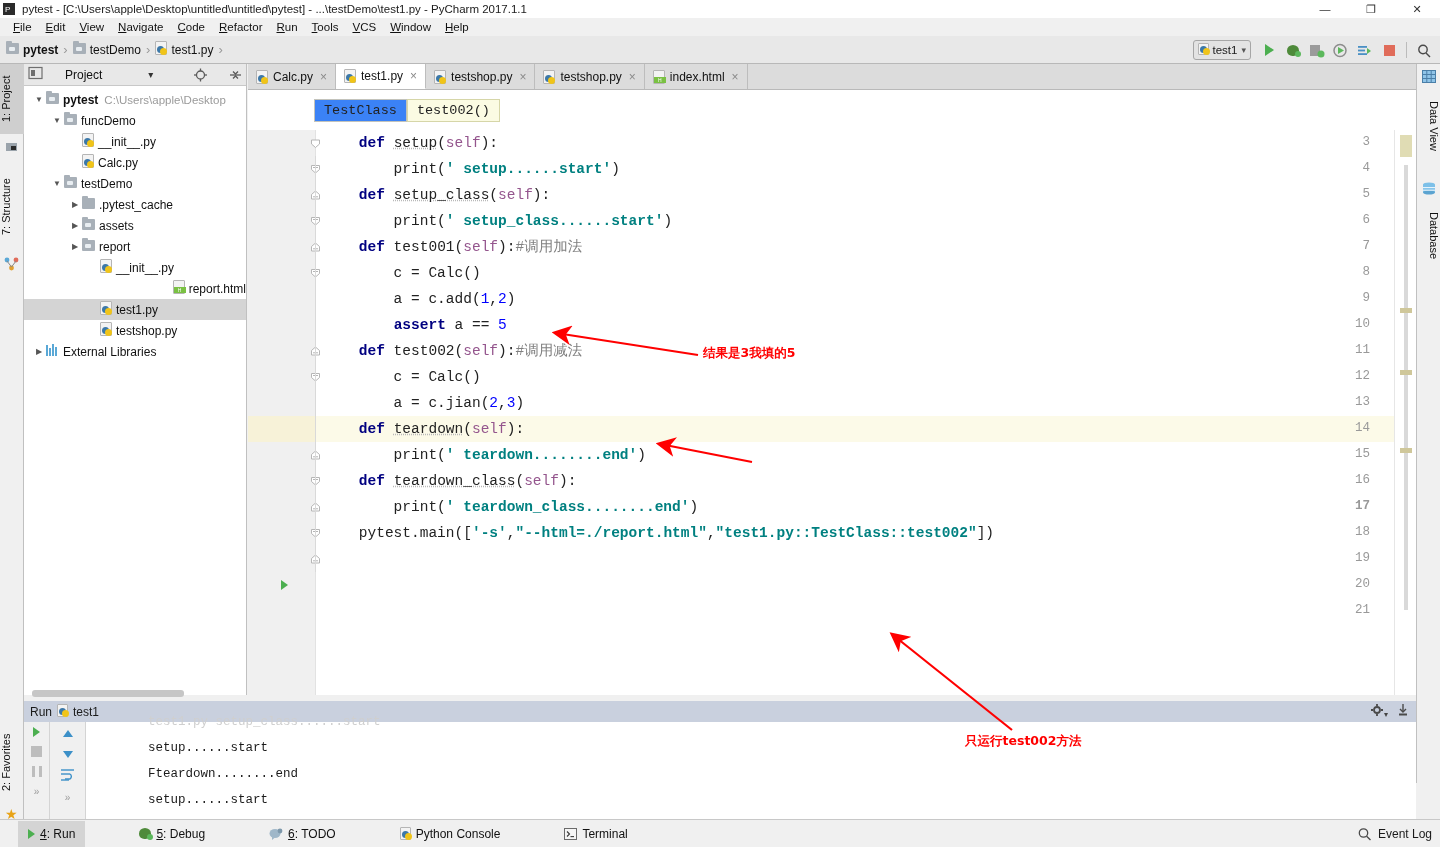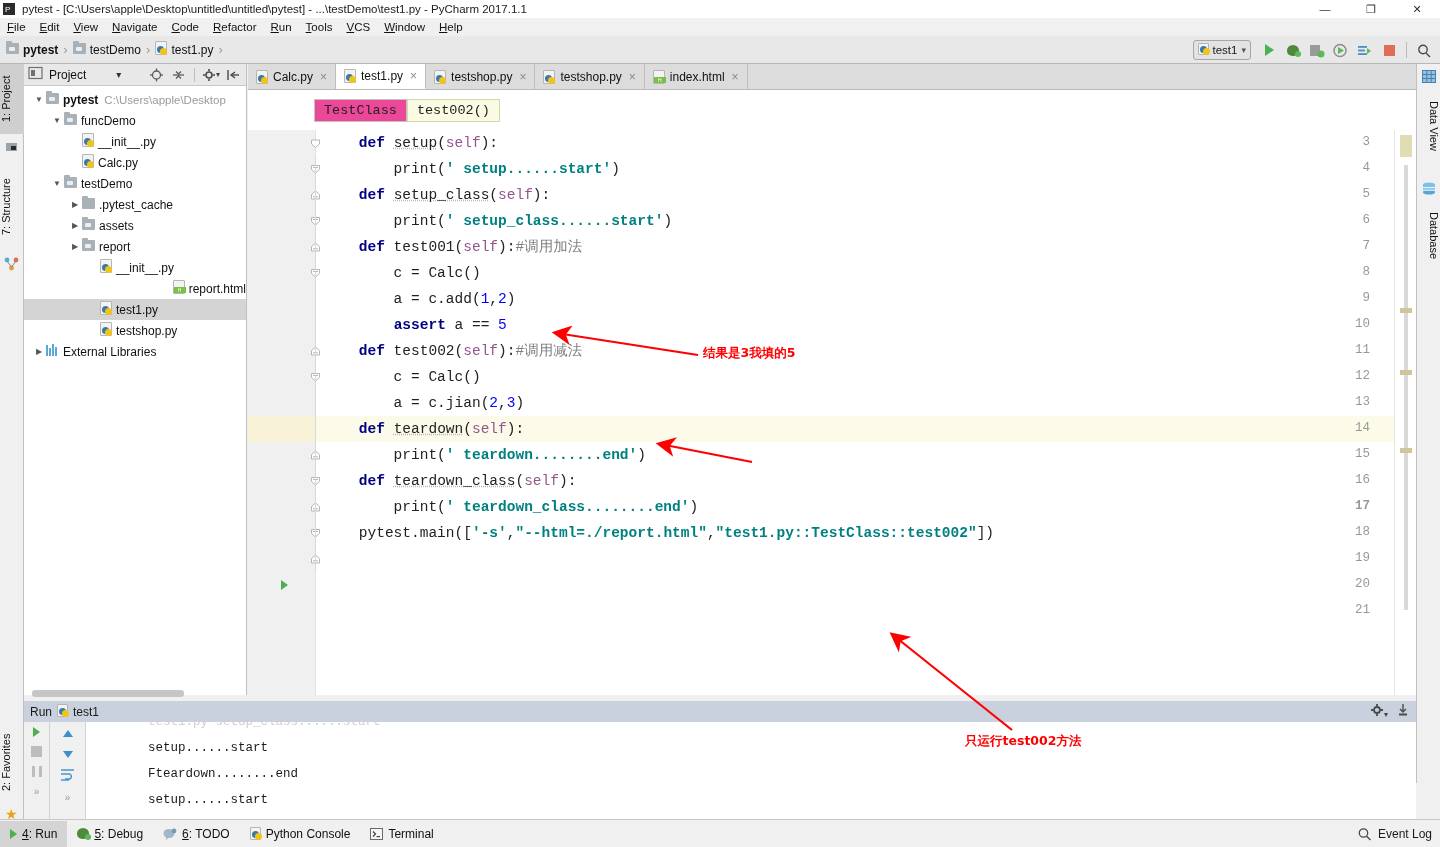--- a/index.html
+++ b/index.html
@@ -22,21 +22,21 @@
   }
   .win-btns { position:absolute; right:0; top:0; height:18px; display:flex; }
   .win-btn {
     width:46px; height:18px; display:flex; align-items:center; justify-content:center;
     font-size:11px; color:#333; background:#ffffff;
   }
 
   
   .menubar {
     position:absolute; left:0; top:18px; width:1440px; height:18px;
-    background:#f0f0f0; display:flex; align-items:center; 
+    background:#f0f0f0; display:flex; align-items:center; padding-left:6px;
   }
   .menu-item {
     padding:0 7px; height:18px; line-height:18px; font-size:11.5px; color:#111;
     cursor:default;
   }
   .menu-item u { text-decoration:underline; }
 
   
   .toolbar {
     position:absolute; left:0; top:36px; width:1440px; height:28px;
@@ -77,21 +77,21 @@
     background:#f0f0f0; border-right:1px solid #c0c0c0;
   }
 
   
   .project-panel {
     position:absolute; left:24px; top:64px; width:223px; height:631px;
     background:#ffffff; border-right:1px solid #c0c0c0;
   }
   .panel-head {
     height:22px; background:#e8e8e8; border-bottom:1px solid #c8c8c8;
-    display:flex; align-items:center; padding:0 4px; gap:4px;
+    display:flex; align-items:center; padding:0 4px; gap:20px;
   }
   .panel-title { font-size:12px; color:#111; margin-left:2px; }
   .panel-head .spacer { flex:1; }
   .phbtn { width:18px; height:18px; display:flex; align-items:center; justify-content:center; }
 
   .tree { padding-top:3px; font-size:12px; color:#111; }
   .tnode { display:flex; align-items:center; height:21px; white-space:nowrap; cursor:default; }
   .tnode.sel { background:#d4d4d4; }
   .tnode .arrow { width:14px; text-align:center; font-size:8px; color:#555; flex:none; }
   .tnode .ic { margin-right:4px; flex:none; display:inline-block; }
@@ -120,21 +120,21 @@
   }
   .etab.active { background:#ffffff; border-bottom:1px solid #ffffff; }
   .etab .x { color:#8a8a8a; font-size:12px; margin-left:2px; }
 
   .breadcrumb2 {
     height:40px; background:#ffffff; display:flex; align-items:center;
     padding-left:66px; gap:0px;
   }
   .bcchip {
     font-family:"Liberation Mono", monospace; font-size:13.5px;
-    border:1px solid #c3c3bb; background:#ec4899; padding:3px 9px; color:#222;
+    border:1px solid #c3c3bb; background:#3b82f6; padding:3px 9px; color:#222;
   }
   .bcchip.hl { background:#fbfbe3; border-color:#d6d6a8; }
 
   .code-area { position:relative; height:565px; background:#ffffff; overflow:hidden; }
   .gutter {
     position:absolute; left:0; top:0; width:68px; height:100%;
     background:#f0f0f0; border-right:1px solid #e2e2e2;
   }
   .lnum {
     position:absolute; right:46px; font-family:"Liberation Mono", monospace;
@@ -777,21 +777,21 @@
       </marker>
     </defs>
     <line x1="698" y1="355" x2="556" y2="333" stroke="#ff0000" stroke-width="2.2" marker-end="url(#ah)"></line>
     <line x1="752" y1="462" x2="660" y2="444" stroke="#ff0000" stroke-width="2.2" marker-end="url(#ah)"></line>
     <line x1="1012" y1="730" x2="893" y2="635" stroke="#ff0000" stroke-width="2.2" marker-end="url(#ah)"></line>
   </svg>
   <div class="anno-text" id="anno0" style="left: 703px; top: 345px;">结果是3我填的5</div>
   <div class="anno-text" id="anno1" style="left: 965px; top: 733px;">只运行test002方法</div>
 
   <div class="statusbar">
-    <div id="sbitems" style="display:flex;align-items:center;">
+    <div id="sbitems" style="display:flex;align-items:center;margin-left:18px;gap:44px;">
         <div class="sb-item sel">
           <span class="tri-right sm"></span>
           <span><u>4</u>: Run</span>
         </div>
         <div class="sb-item">
           <span class="bug"></span>
           <span><u>5</u>: Debug</span>
         </div>
         <div class="sb-item">
           <svg width="14" height="12">

